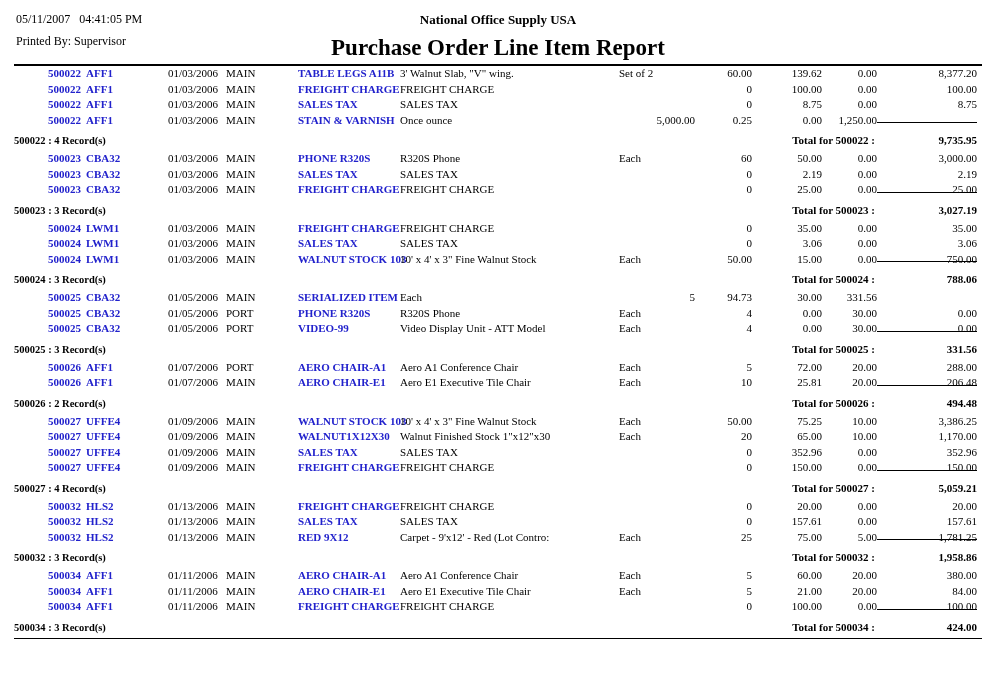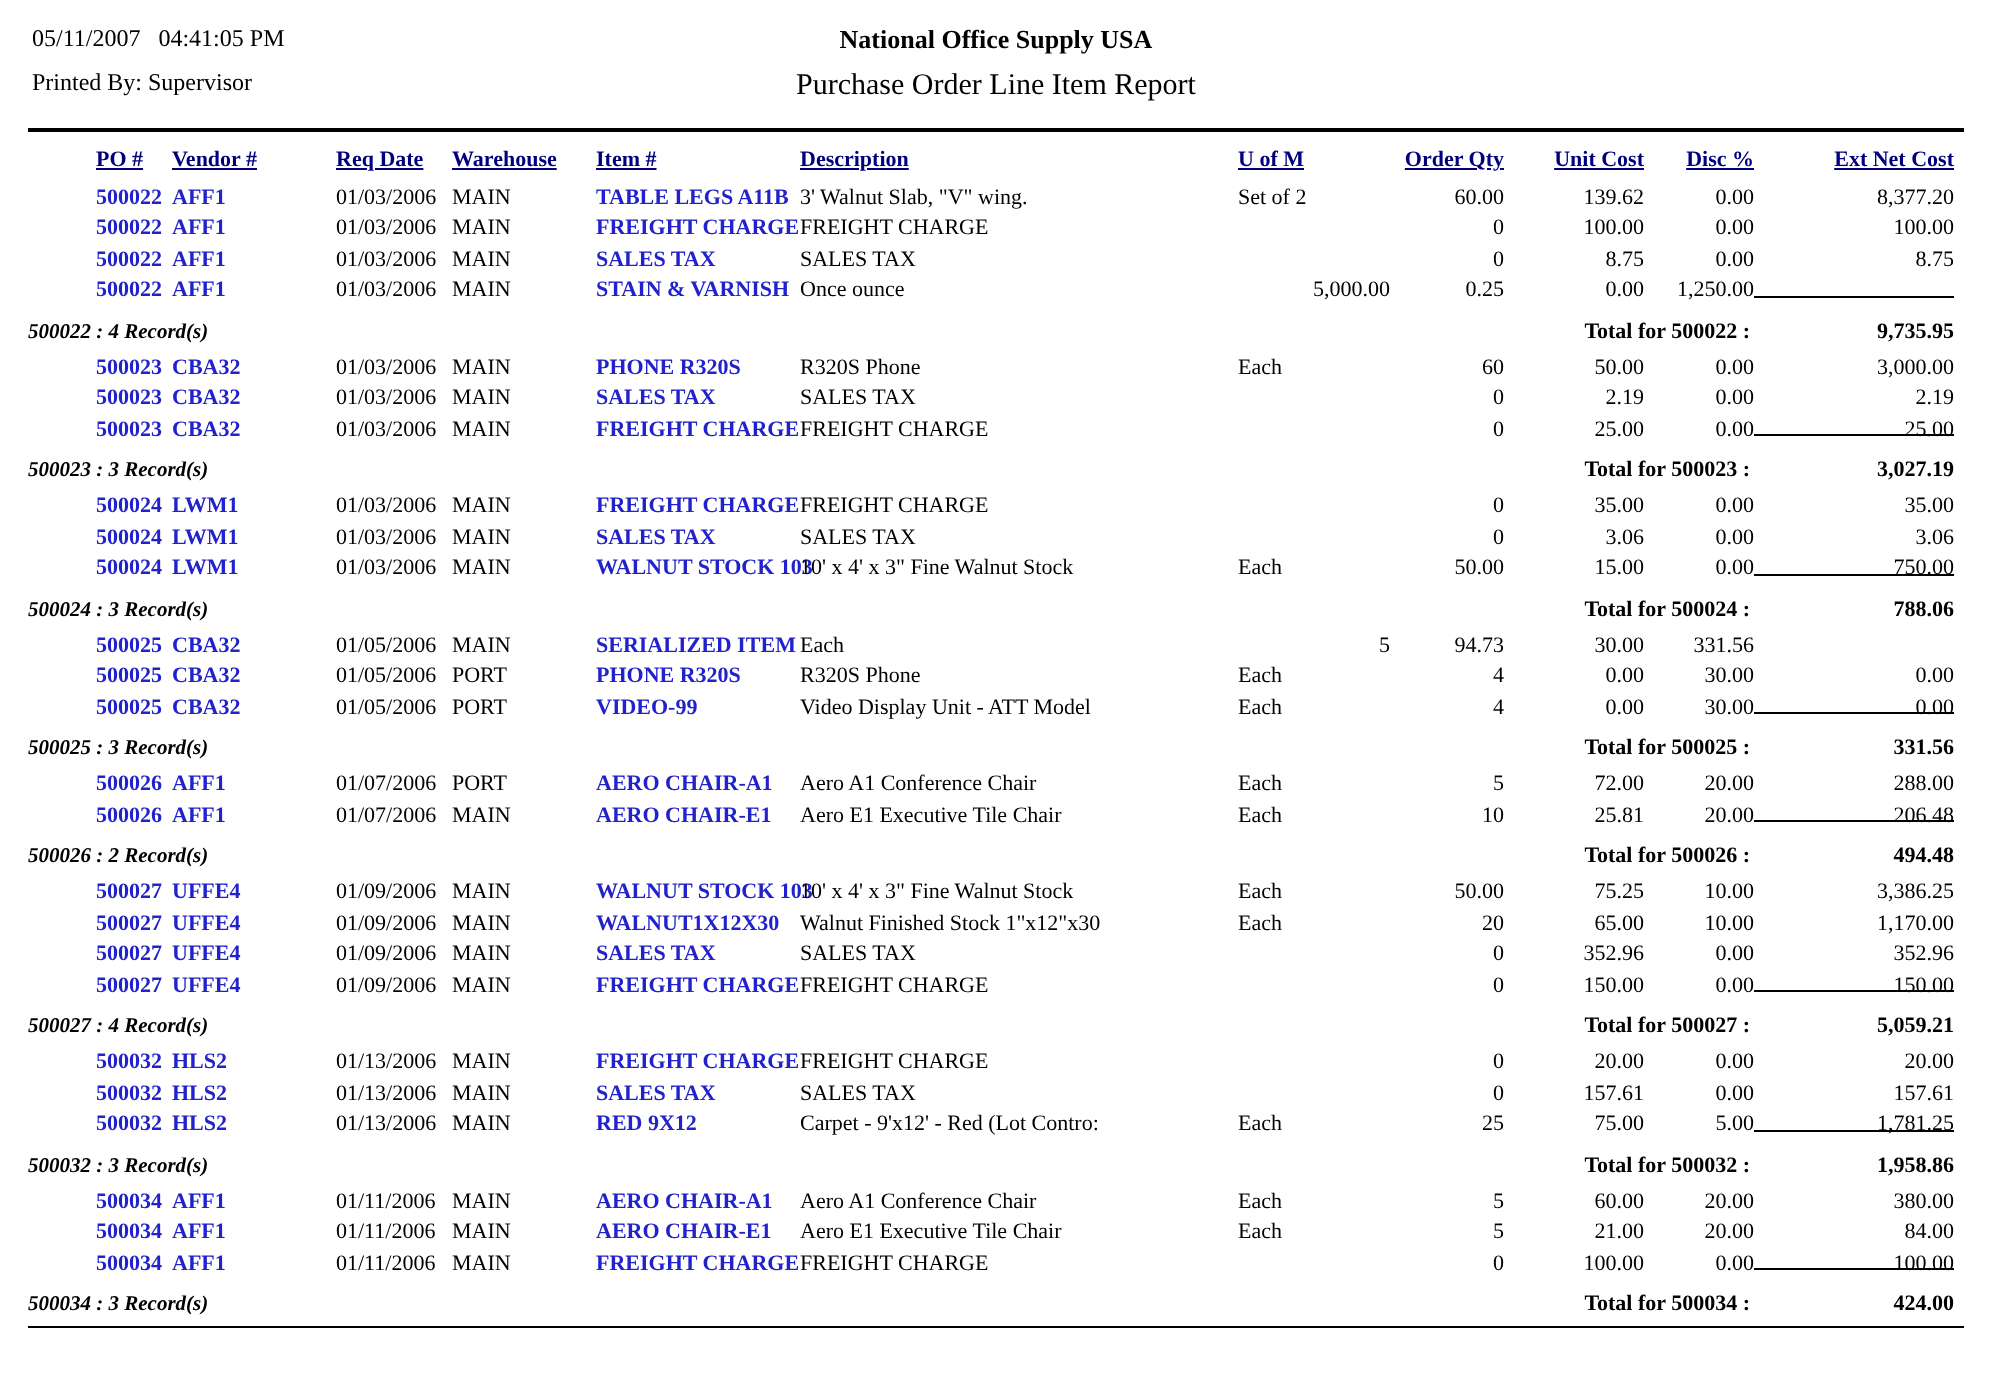--- a/index.html
+++ b/index.html
@@ -6,40 +6,40 @@
   body{
     width:996px;height:687px;overflow:hidden;
     font-family:"Liberation Serif", serif;color:#000;
   }
   .page{width:996px;height:563px;box-sizing:border-box;padding:10px 14px 0 14px;background:#fff;}
   .page-header{position:relative;height:54px;}
   .header-left{position:absolute;left:2px;top:2px;font-size:12px;}
   .dt{white-space:pre;margin-bottom:7px;}
   .header-center{text-align:center;padding-top:2px;}
   .company{font-weight:bold;font-size:13px;margin-bottom:7px;}
-  .title{font-weight:normal;font-size:15px;}
+  .title{font-weight:bold;font-size:23px;}
   .rule{border-top:2px solid #000;height:0;}
   .rule.bottom{border-top-width:1.5px;margin-top:3px;}
 
   .grid-row{
     display:grid;
     grid-template-columns:38px 82px 58px 72px 102px 219px 76px 57px 70px 55px 100px;
     margin-left:34px;font-size:11px;height:15.5px;line-height:15.5px;
   }
   .header-row{margin-top:7px;margin-bottom:3px;}
   .hcell{font-weight:bold;color:#00007E;text-decoration:underline;white-space:nowrap;}
   .cell{white-space:nowrap;overflow:visible;}
   .c7,.c8,.c9,.c10{text-align:right;}
   .link{color:#2222CC;font-weight:bold;}
 
   .group-footer{
     display:flex;justify-content:space-between;align-items:flex-end;
     padding-right:5px;margin-top:3px;margin-bottom:5px;height:15px;font-size:11px;
   }
-  .records-label{font-style:italic;font-weight:bold;font-size:10.5px;}
+  .records-label{font-weight:bold;font-size:10.5px;}
   .total-wrap{display:flex;align-items:flex-end;}
   .total-label{font-weight:bold;margin-right:2px;}
   .total-amount{
     display:inline-block;width:100px;text-align:right;
     border-top:1px solid #000;padding-top:11px;font-weight:bold;
   }
 </style>
 </head>
 <body>
 
@@ -49,33 +49,20 @@
       <div class="dt">05/11/2007   04:41:05 PM</div>
       <div>Printed By: Supervisor</div>
     </div>
     <div class="header-center">
       <div class="company">National Office Supply USA</div>
       <div class="title">Purchase Order Line Item Report</div>
     </div>
   </div>
   <div class="rule"></div>
   <div id="report-body">
-      <div class="grid-row header-row">
-        <span class="cell hcell c0">PO #</span>
-        <span class="cell hcell c1">Vendor #</span>
-        <span class="cell hcell c2">Req Date</span>
-        <span class="cell hcell c3">Warehouse</span>
-        <span class="cell hcell c4">Item #</span>
-        <span class="cell hcell c5">Description</span>
-        <span class="cell hcell c6">U of M</span>
-        <span class="cell hcell c7">Order Qty</span>
-        <span class="cell hcell c8">Unit Cost</span>
-        <span class="cell hcell c9">Disc %</span>
-        <span class="cell hcell c10">Ext Net Cost</span>
-      </div>
       <div class="group">
         <div class="grid-row data-row">
           <span class="cell c0 link">500022</span>
           <span class="cell c1 link">AFF1</span>
           <span class="cell c2">01/03/2006</span>
           <span class="cell c3">MAIN</span>
           <span class="cell c4 link">TABLE LEGS A11B</span>
           <span class="cell c5">3' Walnut Slab, "V" wing.</span>
           <span class="cell c6">Set of 2</span>
           <span class="cell c7">60.00</span>

